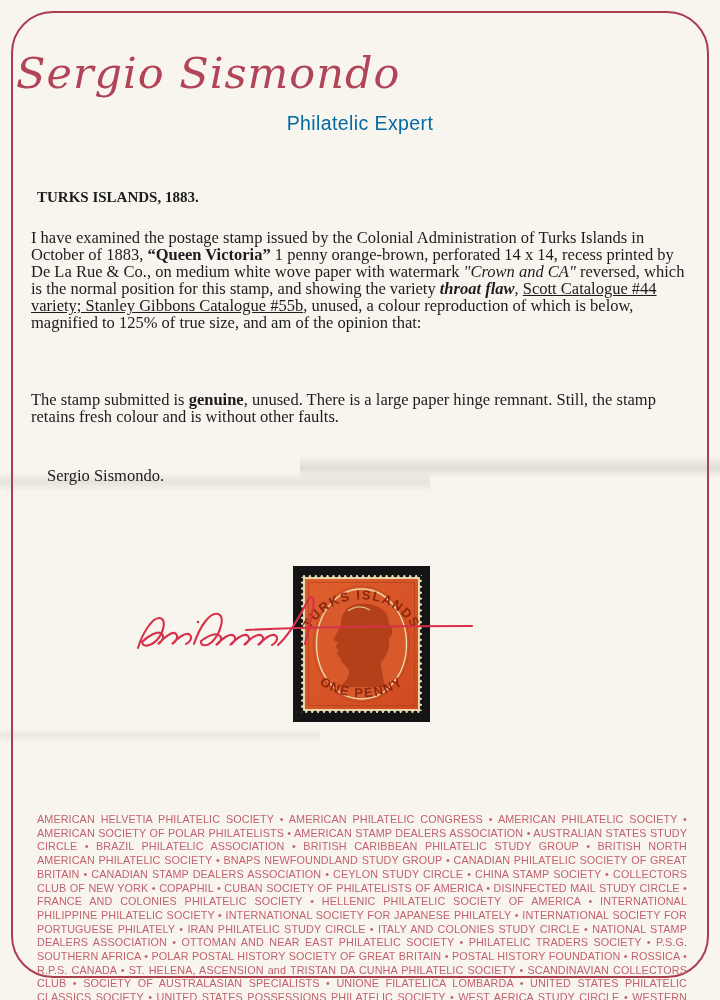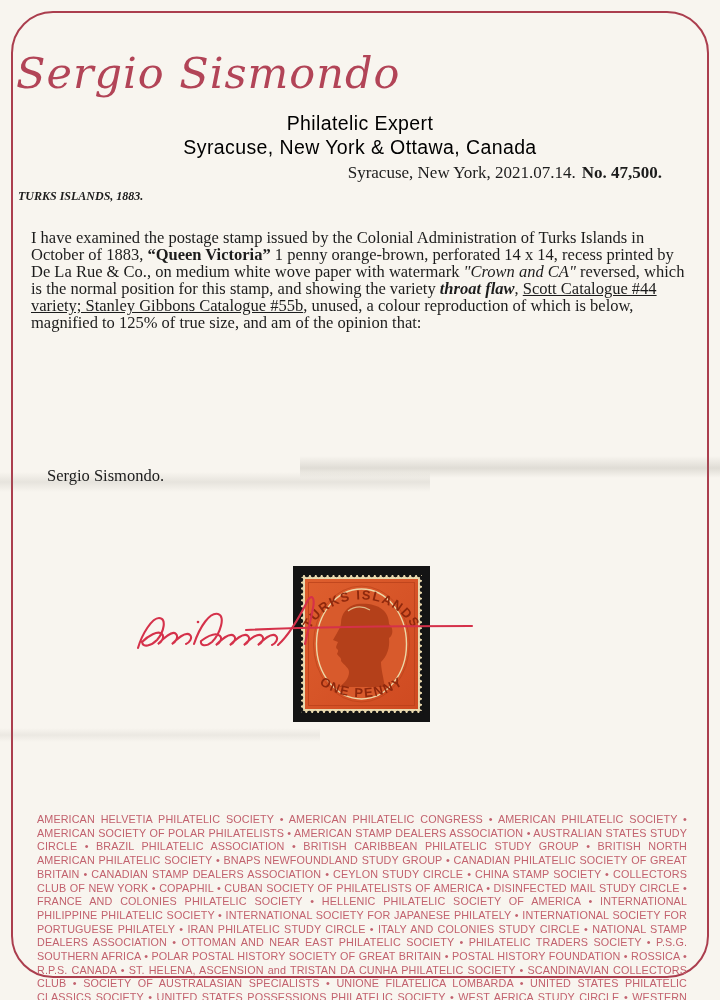--- a/index.html
+++ b/index.html
@@ -41,36 +41,35 @@
     font-style: italic;
     font-size: 43px;
     letter-spacing: 1px;
     color: #b24457;
     padding-left: 16px;
   }
   .subline {
     position: absolute; left: 0; width: 100%;
     text-align: center;
     font-family: "Liberation Sans", sans-serif;
-    color: #000000;
+    color: #0369a1;
     font-size: 19.5px;
     letter-spacing: 0.4px;
   }
   .sub-title { top: 112px; }
   .sub-location { top: 136px; }
   .dateline {
     position: absolute; top: 163px; right: 58px;
     font-size: 17px;
   }
   .dateline .cert-no { font-weight: bold; margin-left: 0.35em; }
   .doc-heading {
-    position: absolute; top: 189px; left: 18px;
-    font-size: 12px; font-weight: bold;
+    position: absolute; top: 189px; left: 37px;
+    font-size: 15px; font-weight: bold;
     margin: 0;
-    font-style: italic;
   }
   .para {
     position: absolute; left: 31px; width: 658px;
     font-size: 16.5px; line-height: 17px;
     margin: 0;
   }
   .para-1 { top: 229px; }
   .para-2 { top: 391px; }
   .closing {
     position: absolute; top: 450px; left: 31px;
@@ -109,28 +108,27 @@
 <div class="page">
 
   <div class="frame"></div>
 
   <div class="scan-band band1"></div>
   <div class="scan-band band2"></div>
   <div class="scan-band band3"></div>
 
   <div class="script-name">Sergio Sismondo</div>
   <div class="subline sub-title">Philatelic Expert</div>
-  <div class="subline sub-location">Syracuse, New York &amp; Ottawa, Canada</div>
 
-  <div class="dateline"><span>Syracuse, New York, 2021.07.14.</span><span class="cert-no">No. 47,500.</span></div>
 
   <h1 class="doc-heading">TURKS ISLANDS, 1883.</h1>
 
   <p class="para para-1"><span>I have examined the postage stamp issued by the Colonial Administration of Turks Islands in October of 1883, </span><span style="font-weight: bold;">“Queen Victoria”</span><span> 1 penny orange-brown, perforated 14 x 14, recess printed by De La Rue &amp; Co., on medium white wove paper with watermark </span><span style="font-style: italic;">"Crown and CA"</span><span> reversed, which is the normal position for this stamp, and showing the variety </span><span style="font-weight: bold; font-style: italic;">throat flaw</span><span>, </span><span style="text-decoration: underline;">Scott Catalogue #44 variety; Stanley Gibbons Catalogue #55b</span><span>, unused, a colour reproduction of which is below, magnified to 125% of true size, and am of the opinion that:</span></p>
 
+  <p class="para para-2"><span>The stamp submitted is </span><span style="font-weight: bold;">genuine</span><span>, unused. There is a large paper hinge remnant. Still, the stamp retains fresh colour and is without other faults.</span></p>
 
   <p class="closing">Sergio Sismondo.</p>
 
   <svg class="stamp" viewBox="0 0 137 156" xmlns="http://www.w3.org/2000/svg">
     <defs>
       <linearGradient id="og" x1="0" y1="0" x2="1" y2="1">
         <stop offset="0" stop-color="#de5f2e"></stop>
         <stop offset="1" stop-color="#cf4a21"></stop>
       </linearGradient>
     </defs>

